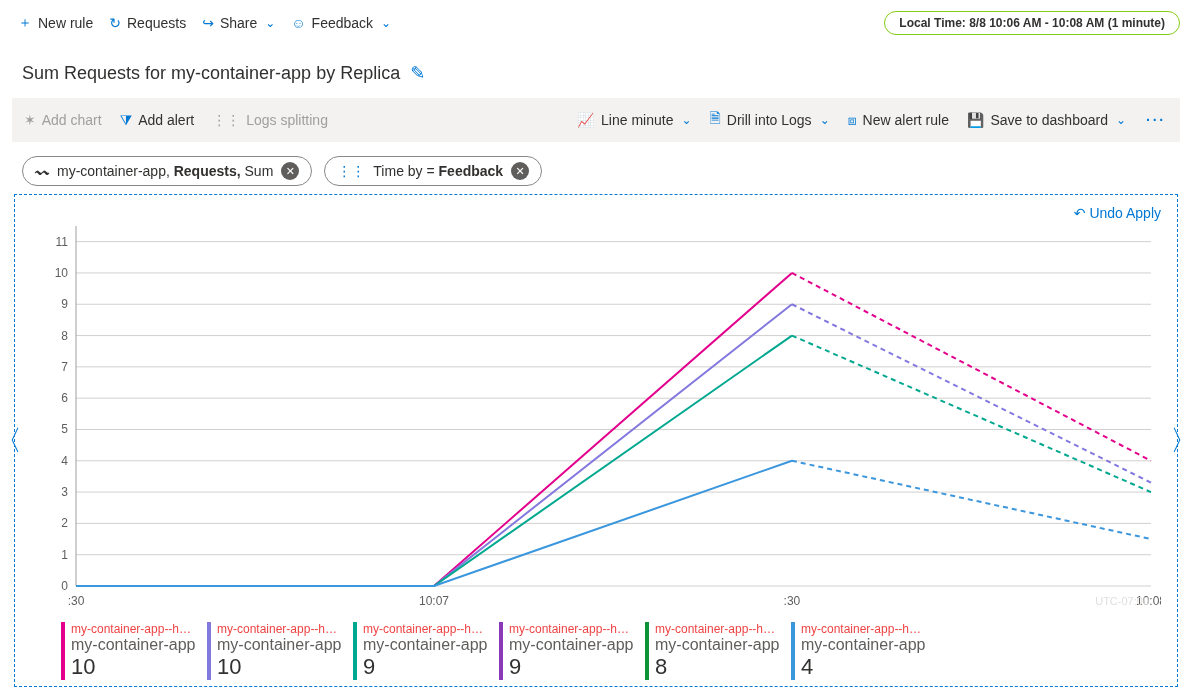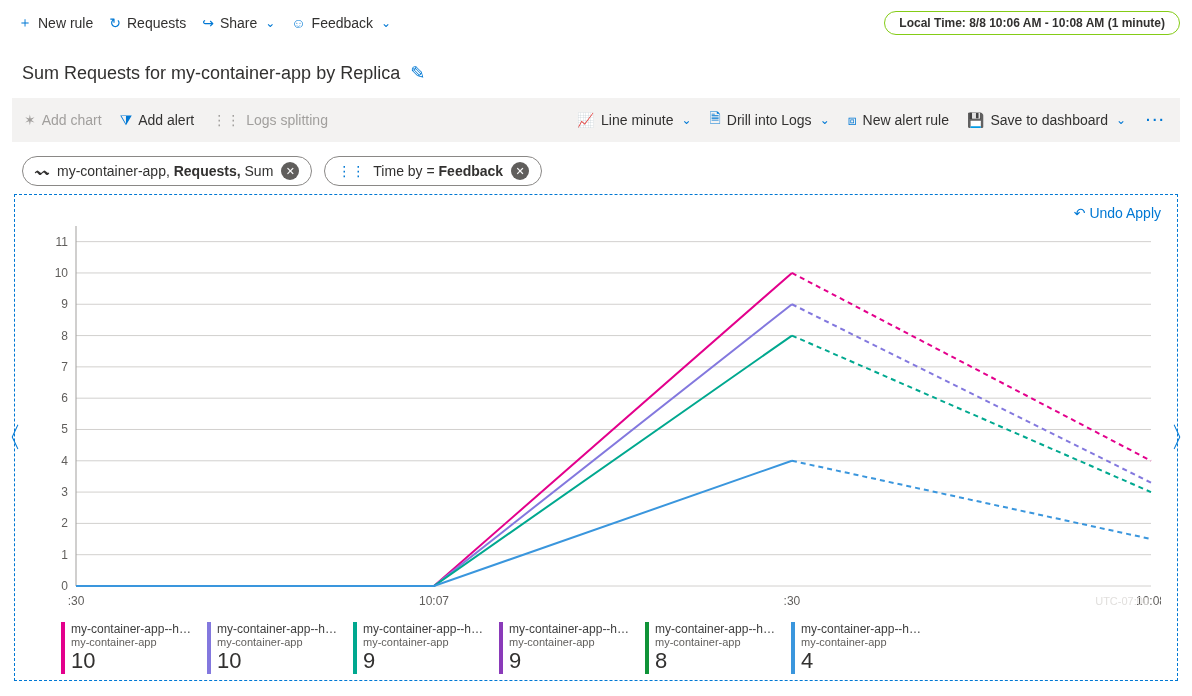--- a/index.html
+++ b/index.html
@@ -22,22 +22,22 @@
   .pill .close { width:18px; height:18px; border-radius:50%; background:#605e5c; color:#fff; display:inline-flex; align-items:center; justify-content:center; font-size:11px; cursor:pointer;}
   .undo-row { text-align:right; padding:0 10px 0 0;}
   .undo { color:#0078d4; cursor:pointer; display:inline-flex; align-items:center; gap:4px;}
   .chart-shell { border:1px dashed #0078d4; padding:10px 6px 6px 6px; position:relative; margin:0 2px;}
   .chart-nav { position:absolute; top:50%; transform:translateY(-50%); color:#0078d4; font-size:28px; cursor:pointer;}
   .chart-nav.left { left:-18px; } .chart-nav.right { right:-18px; }
   svg text { font-family:"Segoe UI",Arial,sans-serif; }
   .legend-row { display:flex; gap:6px; padding:8px 0 0 40px; flex-wrap:nowrap;}
   .legend-item { display:flex; align-items:stretch; gap:6px; width:140px;}
   .legend-swatch { width:4px; }
-  .legend-text .l1 { font-size:12px; color:#404040; white-space:nowrap; overflow:hidden; text-overflow:ellipsis; width:126px;}
-  .legend-text .l2 { font-size:11px; color:#605e5c;}
+  .legend-text .l1 { font-size:12px; color:#ef4444; white-space:nowrap; overflow:hidden; text-overflow:ellipsis; width:126px;}
+  .legend-text .l2 { font-size:16px; color:#605e5c;}
   .legend-text .val { font-size:22px; font-weight:400;}
   b { font-weight:700; }
 </style>
 </head>
 <body>
 
 <div class="toolbar">
   <div class="tb-btn">
     <span class="icon">＋</span>
     <span>New rule</span>

